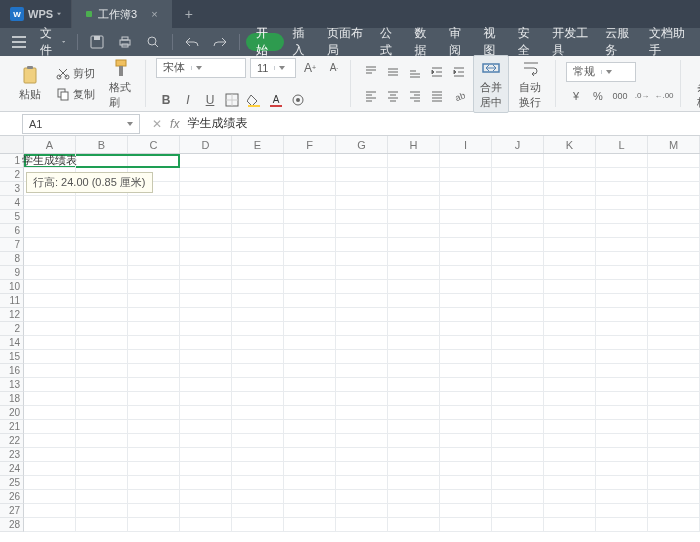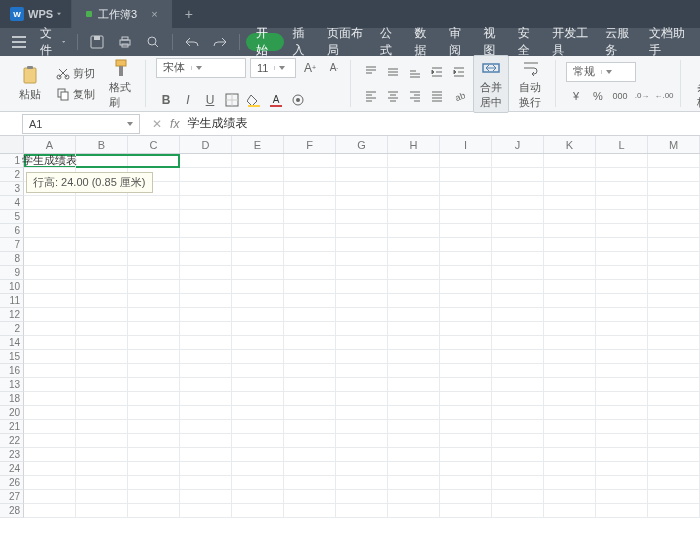--- a/index.html
+++ b/index.html
@@ -715,20 +715,36 @@
         <div class="cell" style="width: 52px;"></div>
         <div class="cell" style="width: 52px;"></div>
         <div class="cell" style="width: 52px;"></div>
         <div class="cell" style="width: 52px;"></div>
         <div class="cell" style="width: 52px;"></div>
         <div class="cell" style="width: 52px;"></div>
         <div class="cell" style="width: 52px;"></div>
         <div class="cell" style="width: 52px;"></div>
       </div>
       <div class="row">
+        <div class="rh">25</div>
+        <div class="cell" style="width: 52px;"></div>
+        <div class="cell" style="width: 52px;"></div>
+        <div class="cell" style="width: 52px;"></div>
+        <div class="cell" style="width: 52px;"></div>
+        <div class="cell" style="width: 52px;"></div>
+        <div class="cell" style="width: 52px;"></div>
+        <div class="cell" style="width: 52px;"></div>
+        <div class="cell" style="width: 52px;"></div>
+        <div class="cell" style="width: 52px;"></div>
+        <div class="cell" style="width: 52px;"></div>
+        <div class="cell" style="width: 52px;"></div>
+        <div class="cell" style="width: 52px;"></div>
+        <div class="cell" style="width: 52px;"></div>
+      </div>
+      <div class="row">
         <div class="rh">26</div>
         <div class="cell" style="width: 52px;"></div>
         <div class="cell" style="width: 52px;"></div>
         <div class="cell" style="width: 52px;"></div>
         <div class="cell" style="width: 52px;"></div>
         <div class="cell" style="width: 52px;"></div>
         <div class="cell" style="width: 52px;"></div>
         <div class="cell" style="width: 52px;"></div>
         <div class="cell" style="width: 52px;"></div>
         <div class="cell" style="width: 52px;"></div>

